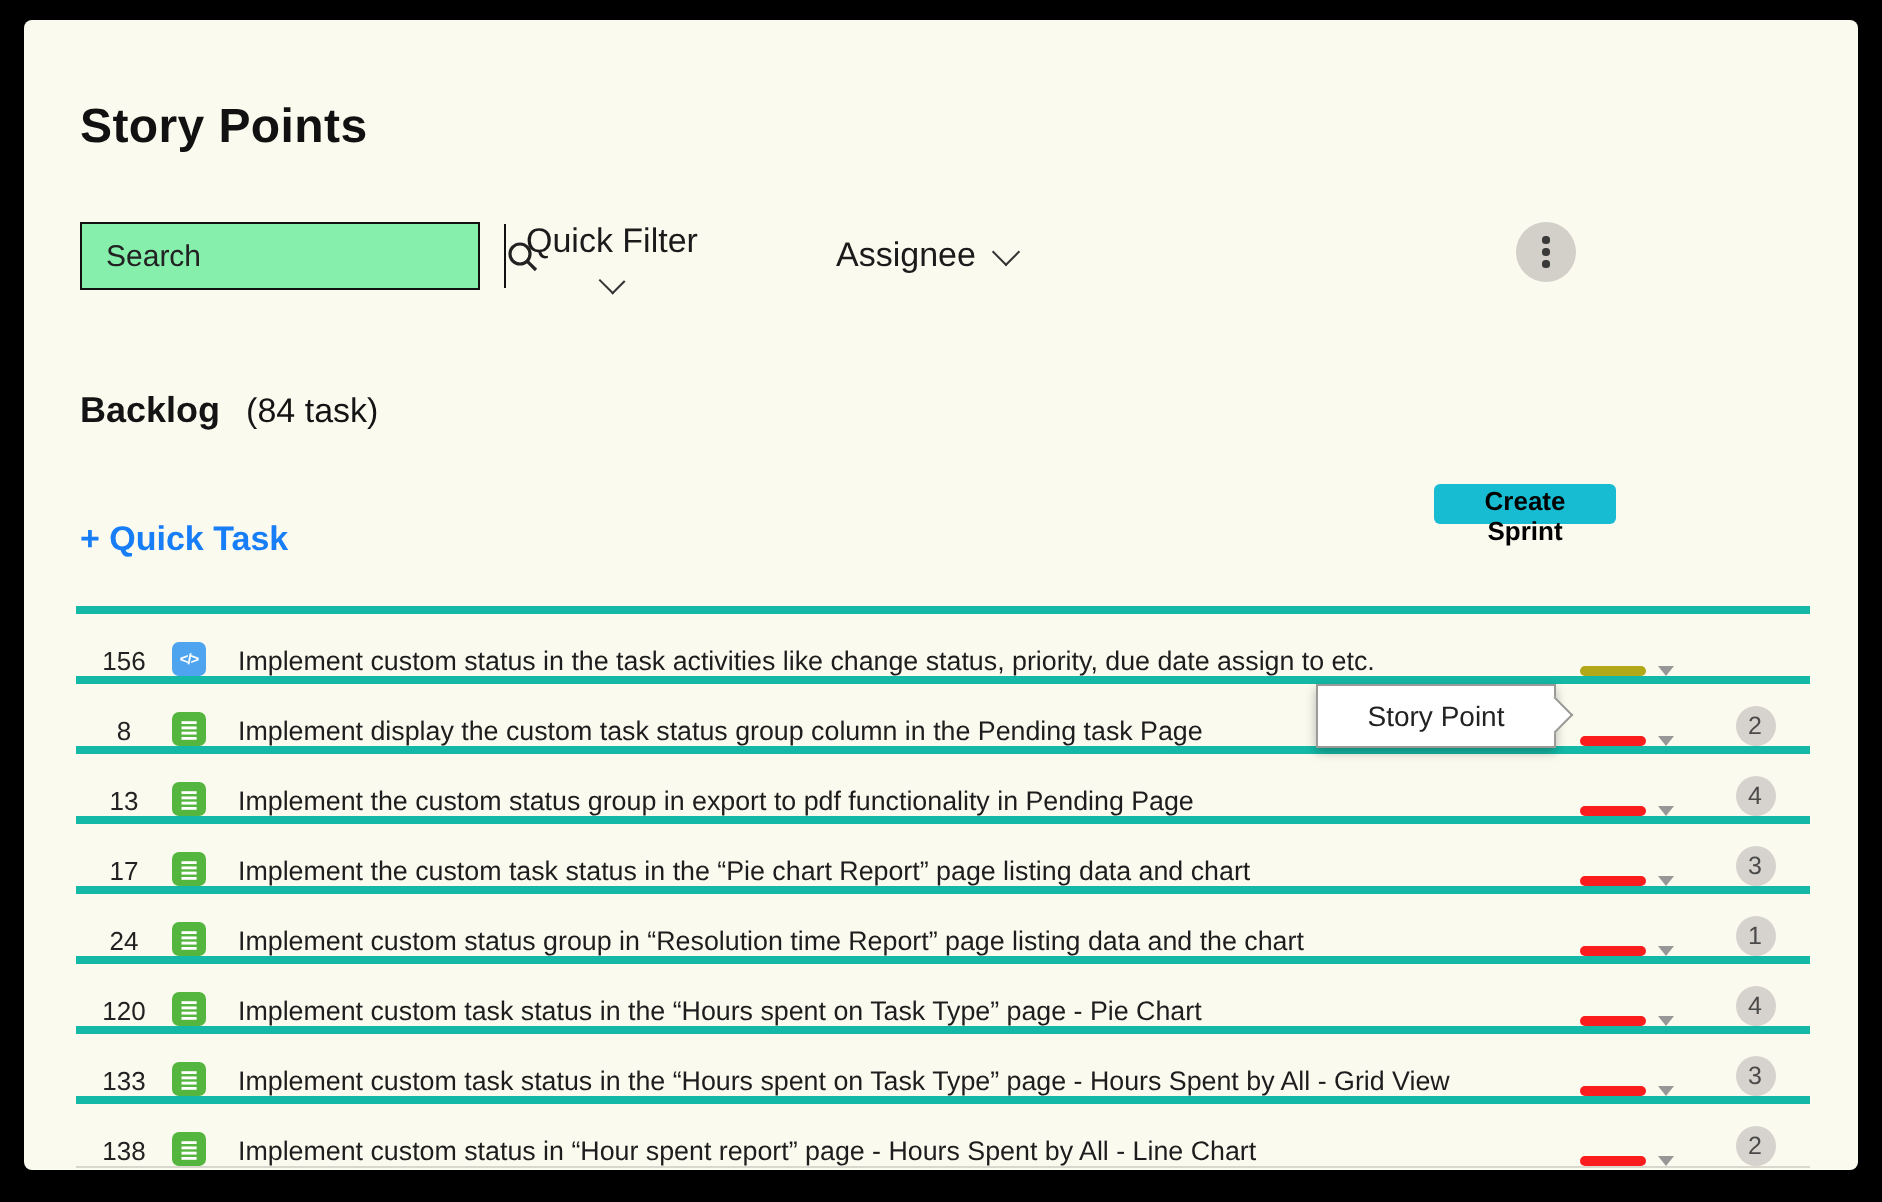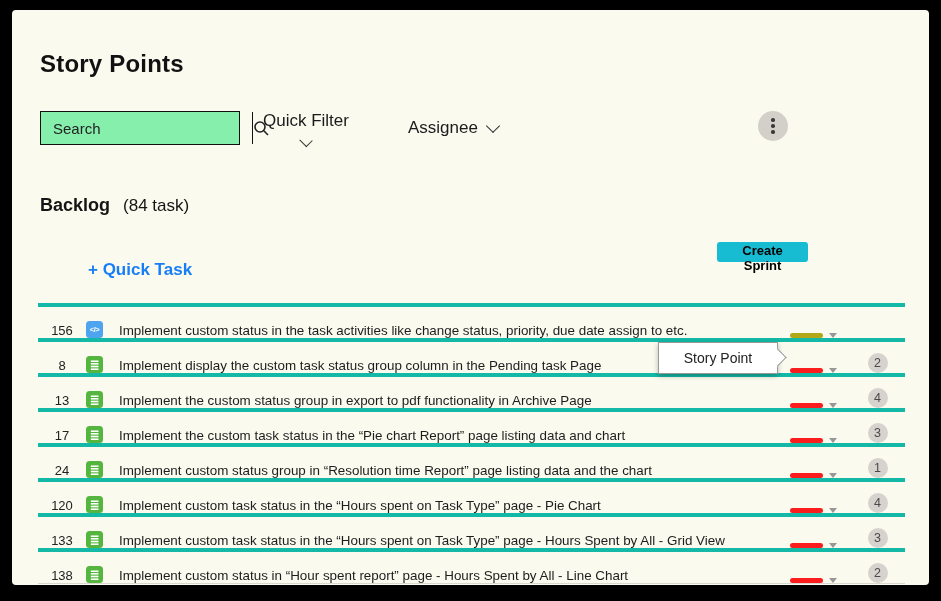--- a/index.html
+++ b/index.html
@@ -31,38 +31,38 @@
   .search-input::placeholder{color:#222;opacity:1;}
   .search-btn{
     width:33px;border-left:1.5px solid #111;display:flex;align-items:center;justify-content:center;
     cursor:pointer;background:transparent;
   }
   .dropdown{
     position:absolute;top:101px;height:34px;display:flex;align-items:center;gap:10px;
     font-size:17px;color:#1b1b1b;cursor:pointer;
   }
   .dd-quick{left:251px;flex-direction:column;}
-  .dd-assignee{left:396px;}
+  .dd-assignee{left:406px;}
   .chev{
     width:9px;height:9px;border-right:1.8px solid #333;border-bottom:1.8px solid #333;
     transform:rotate(45deg);margin-top:-5px;display:inline-block;
   }
   .kebab{
     position:absolute;left:746px;top:101px;width:30px;height:30px;border-radius:50%;
     background:#d3d0ca;display:flex;flex-direction:column;align-items:center;justify-content:center;
     gap:2.5px;cursor:pointer;
   }
   .kebab i{width:3.5px;height:3.5px;border-radius:50%;background:#3a3a3a;}
   
   .backlog-line{position:absolute;left:28px;top:185px;font-size:18px;color:#141414;}
   .backlog-name{font-weight:bold;}
   .backlog-count{font-weight:normal;font-size:17px;margin-left:8px;}
   .quick-task{
     position:absolute;left:28px;top:250px;
-    font-size:17px;font-weight:bold;color:#177ef7;cursor:pointer;margin-left:48px;
+    font-size:17px;font-weight:bold;color:#177ef7;cursor:pointer;
   }
   .create-sprint{
     position:absolute;left:705px;top:232px;width:91px;height:20px;
     background:#17bcd3;border:none;border-radius:3px;color:#000000;
     font-family:"Liberation Sans",sans-serif;font-size:13px;font-weight:bold;cursor:pointer;
   }
   
   .table{position:absolute;left:26px;top:293px;width:867px;border-bottom:1px solid #d9d8cf;}
   .row{
     position:relative;height:31px;display:flex;align-items:flex-end;
@@ -176,21 +176,21 @@
         </span>
       <div class="tooltip">
         <span>Story Point</span>
         <i class="tooltip-arrow"></i>
       </div>
     </div>
 
     <div class="row">
       <span class="cell-id">13</span>
       <span class="task-icon" data-type="story"></span>
-      <span class="cell-title">Implement the custom status group in export to pdf functionality in Archive Page</span>
+      <span class="cell-title">Implement the custom status group in export to pdf functionality in Pending Page</span>
       <span class="priority" data-priority="red">
           <i class="dash"></i>
           <i class="caret"></i>
         </span>
       <span class="badge-cell">
           <span class="badge">4</span>
         </span>
     </div>
 
     <div class="row">

